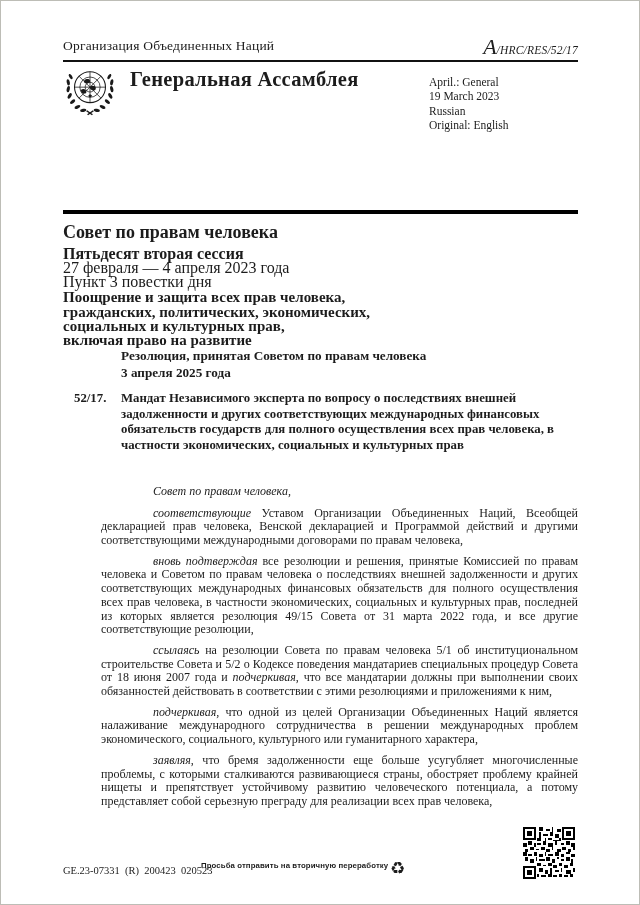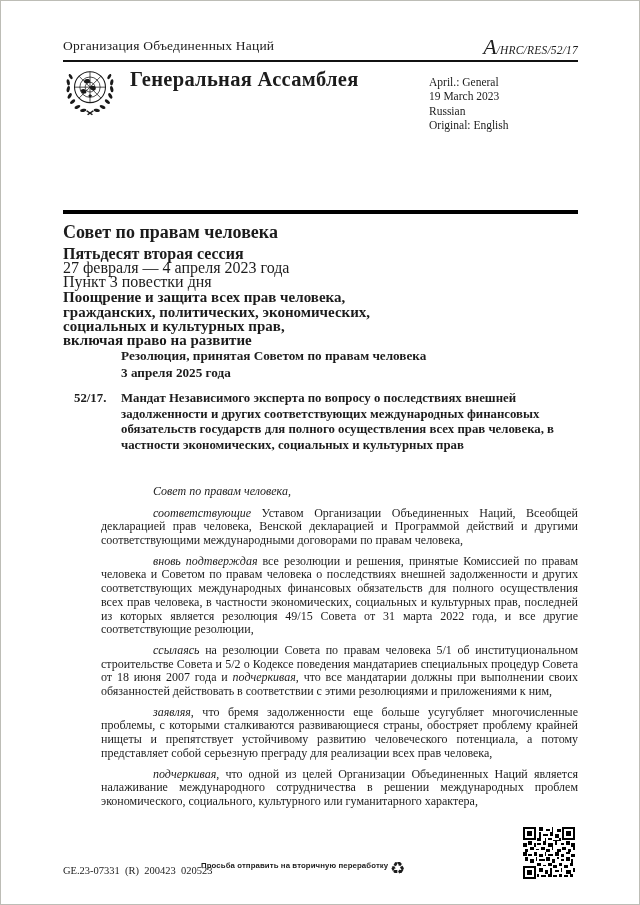--- a/index.html
+++ b/index.html
@@ -176,22 +176,22 @@
     <div class="res-number">52/17.</div>
     <div class="res-title">Мандат Независимого эксперта по вопросу о последствиях внешней задолженности и других соответствующих международных финансовых обязательств государств для полного осуществления всех прав человека, в частности экономических, социальных и культурных прав</div>
   </div>
 
   <div class="body-block">
     <p class="opening-para">Совет по правам человека,</p>
     <div>
         <p class="body-para"><span class="it">соответствующие</span><span> Уставом Организации Объединенных Наций, Всеобщей декларацией прав человека, Венской декларацией и Программой действий и другими соответствующими международными договорами по правам человека,</span></p>
         <p class="body-para"><span class="it">вновь подтверждая</span><span> все резолюции и решения, принятые Комиссией по правам человека и Советом по правам человека о последствиях внешней задолженности и других соответствующих международных финансовых обязательств для полного осуществления всех прав человека, в частности экономических, социальных и культурных прав, последней из которых является резолюция 49/15 Совета от 31 марта 2022 года, и все другие соответствующие резолюции,</span></p>
         <p class="body-para"><span class="it">ссылаясь</span><span> на резолюции Совета по правам человека 5/1 об институциональном строительстве Совета и 5/2 о Кодексе поведения мандатариев специальных процедур Совета от 18 июня 2007 года и </span><span class="it">подчеркивая</span><span>, что все мандатарии должны при выполнении своих обязанностей действовать в соответствии с этими резолюциями и приложениями к ним,</span></p>
+        <p class="body-para"><span class="it">подчеркивая</span><span>, что одной из целей Организации Объединенных Наций является налаживание международного сотрудничества в решении международных проблем экономического, социального, культурного или гуманитарного характера,</span></p>
         <p class="body-para"><span class="it">заявляя</span><span>, что бремя задолженности еще больше усугубляет многочисленные проблемы, с которыми сталкиваются развивающиеся страны, обостряет проблему крайней нищеты и препятствует устойчивому развитию человеческого потенциала, а потому представляет собой серьезную преграду для реализации всех прав человека,</span></p>
-        <p class="body-para"><span class="it">подчеркивая</span><span>, что одной из целей Организации Объединенных Наций является налаживание международного сотрудничества в решении международных проблем экономического, социального, культурного или гуманитарного характера,</span></p>
       </div>
   </div>
 
   <div class="footer-ref">GE.23-07331  (R)  200423  020523</div>
 
   <div class="recycle-row"><span class="recycle-note">Просьба отправить на вторичную переработку</span><span class="recycle-glyph">♻</span></div>
 
   <svg class="qr" viewBox="0 0 29 29" xmlns="http://www.w3.org/2000/svg" shape-rendering="crispEdges">
     <rect width="29" height="29" fill="#fff"></rect>
     <g fill="#000">

